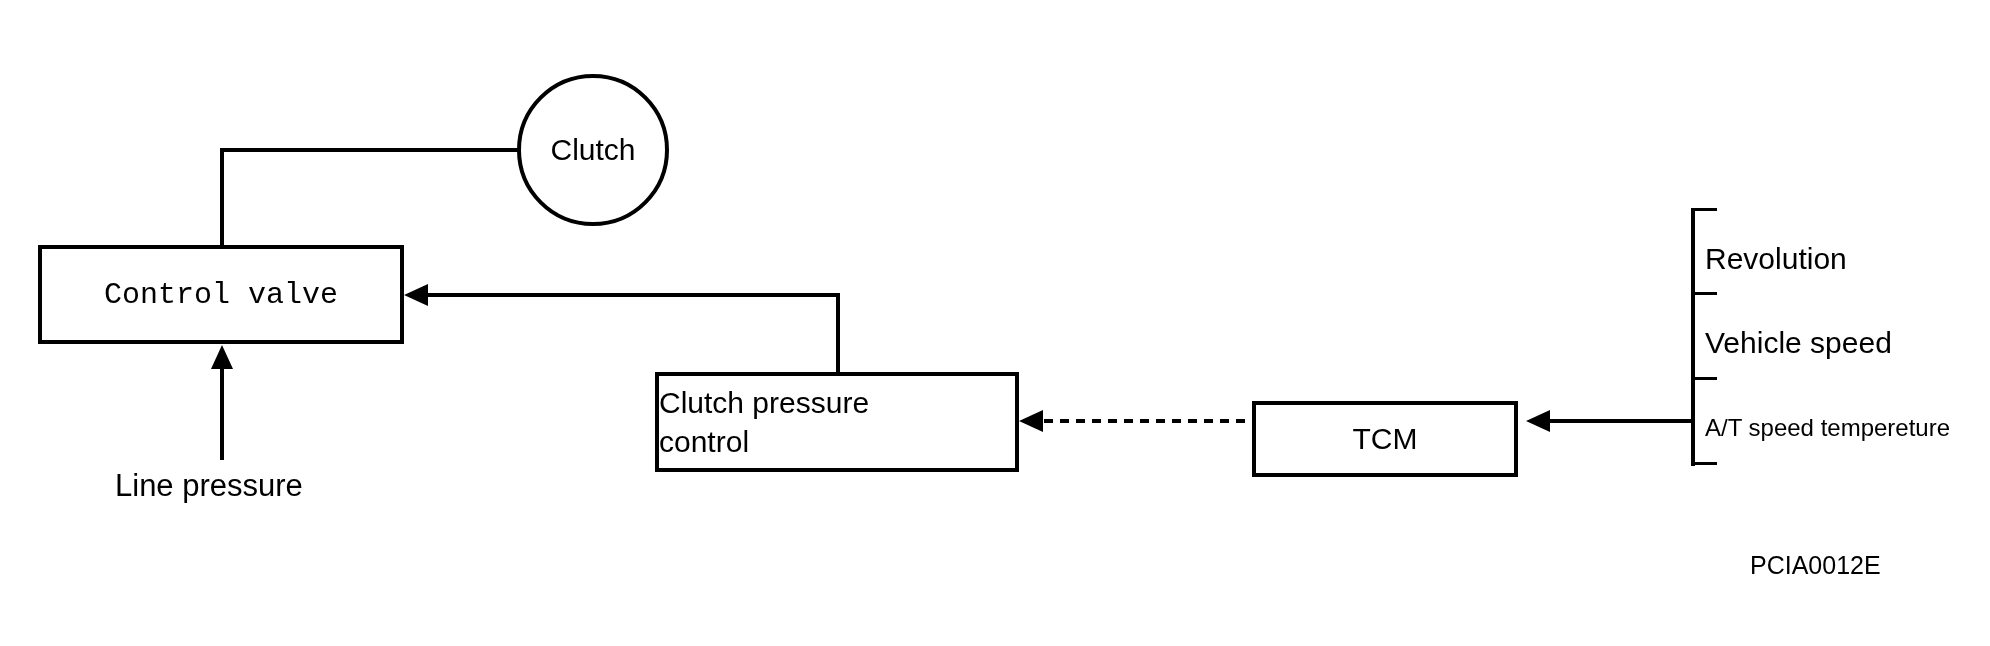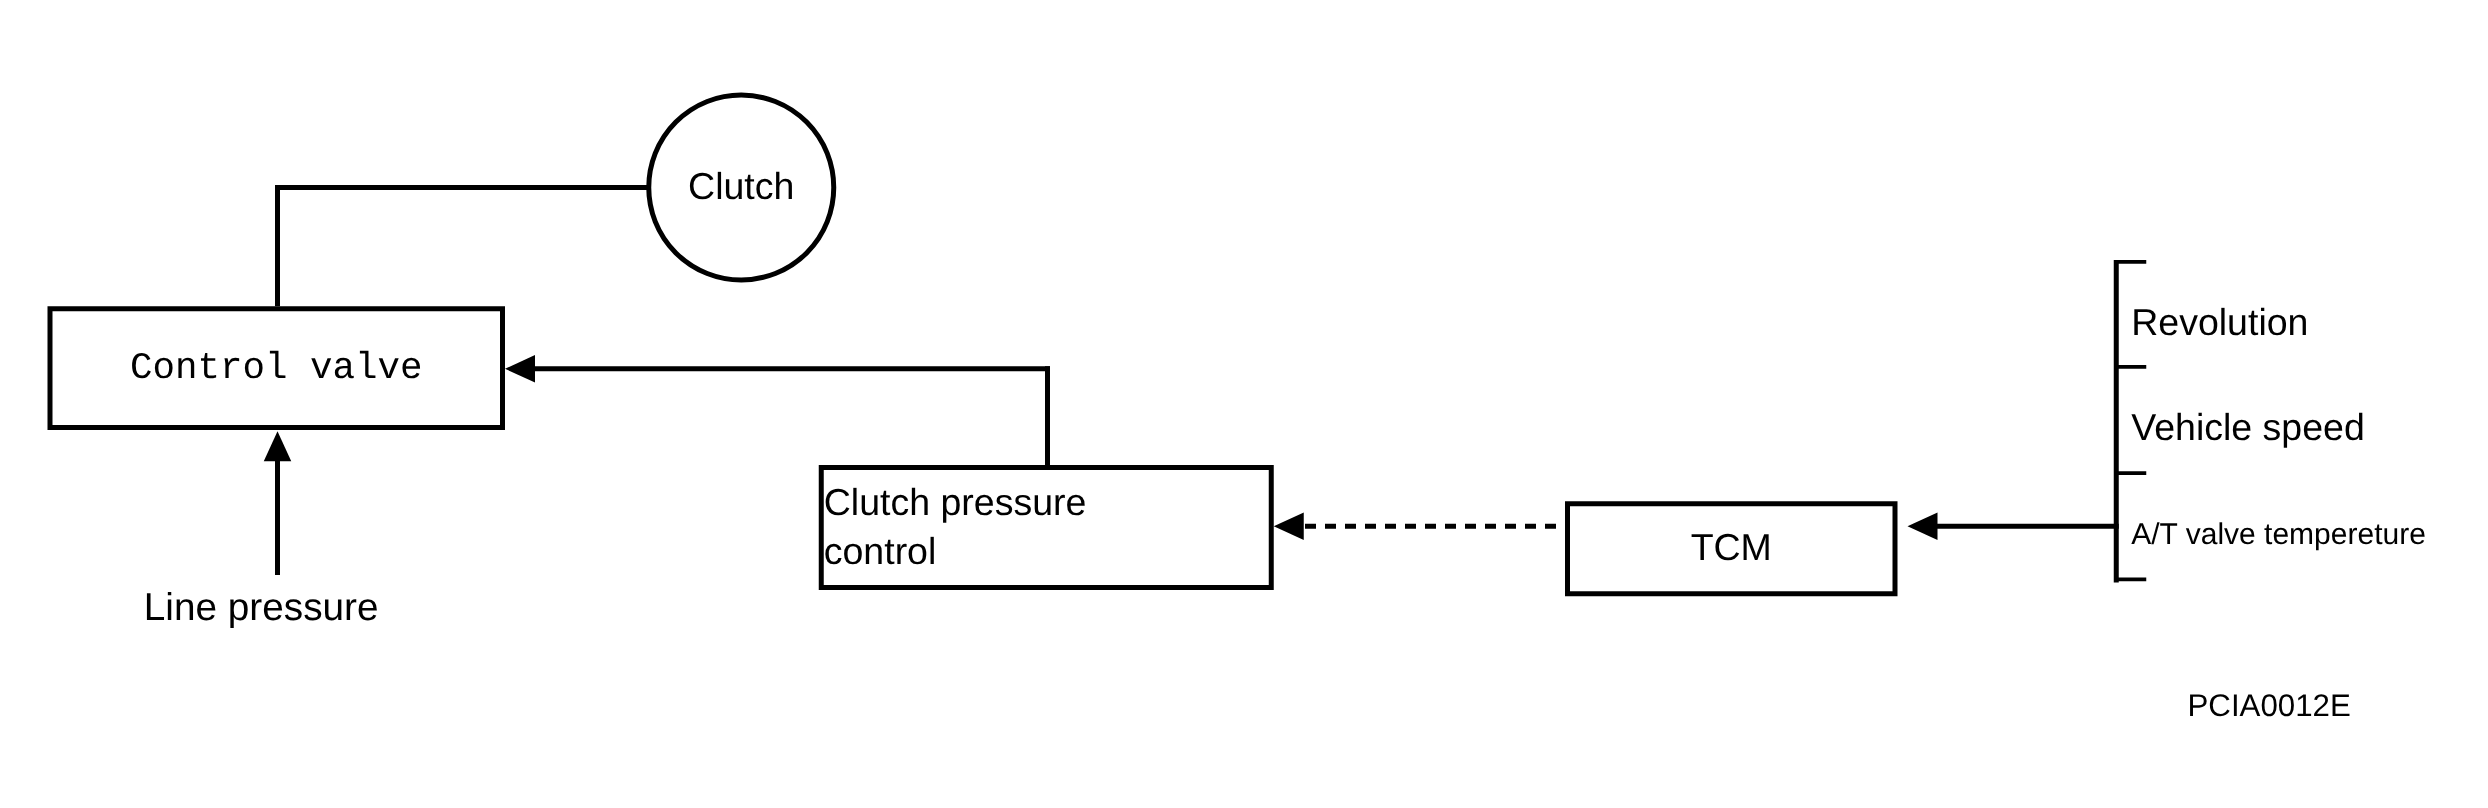--- a/index.html
+++ b/index.html
@@ -117,17 +117,17 @@
   <div class="line" style="left:1548px; top:419px; width:147px; height:4px;"></div>
 
   <div class="line" style="left:1691px; top:208px; width:4px; height:258px;"></div>
   <div class="line" style="left:1693px; top:208px; width:24px; height:3px;"></div>
   <div class="line" style="left:1693px; top:292px; width:24px; height:3px;"></div>
   <div class="line" style="left:1693px; top:377px; width:24px; height:3px;"></div>
   <div class="line" style="left:1693px; top:462px; width:24px; height:3px;"></div>
 
   <div class="input-label" style="top:211px;">Revolution</div>
   <div class="input-label" style="top:295px;">Vehicle speed</div>
-  <div class="input-label input-label--small" style="top:380px;">A/T valve tempereture</div>
+  <div class="input-label input-label--small" style="top:380px;">A/T speed tempereture</div>
 
   <div class="fig-code">PCIA0012E</div>
 
 </div>
 
 </body></html>

